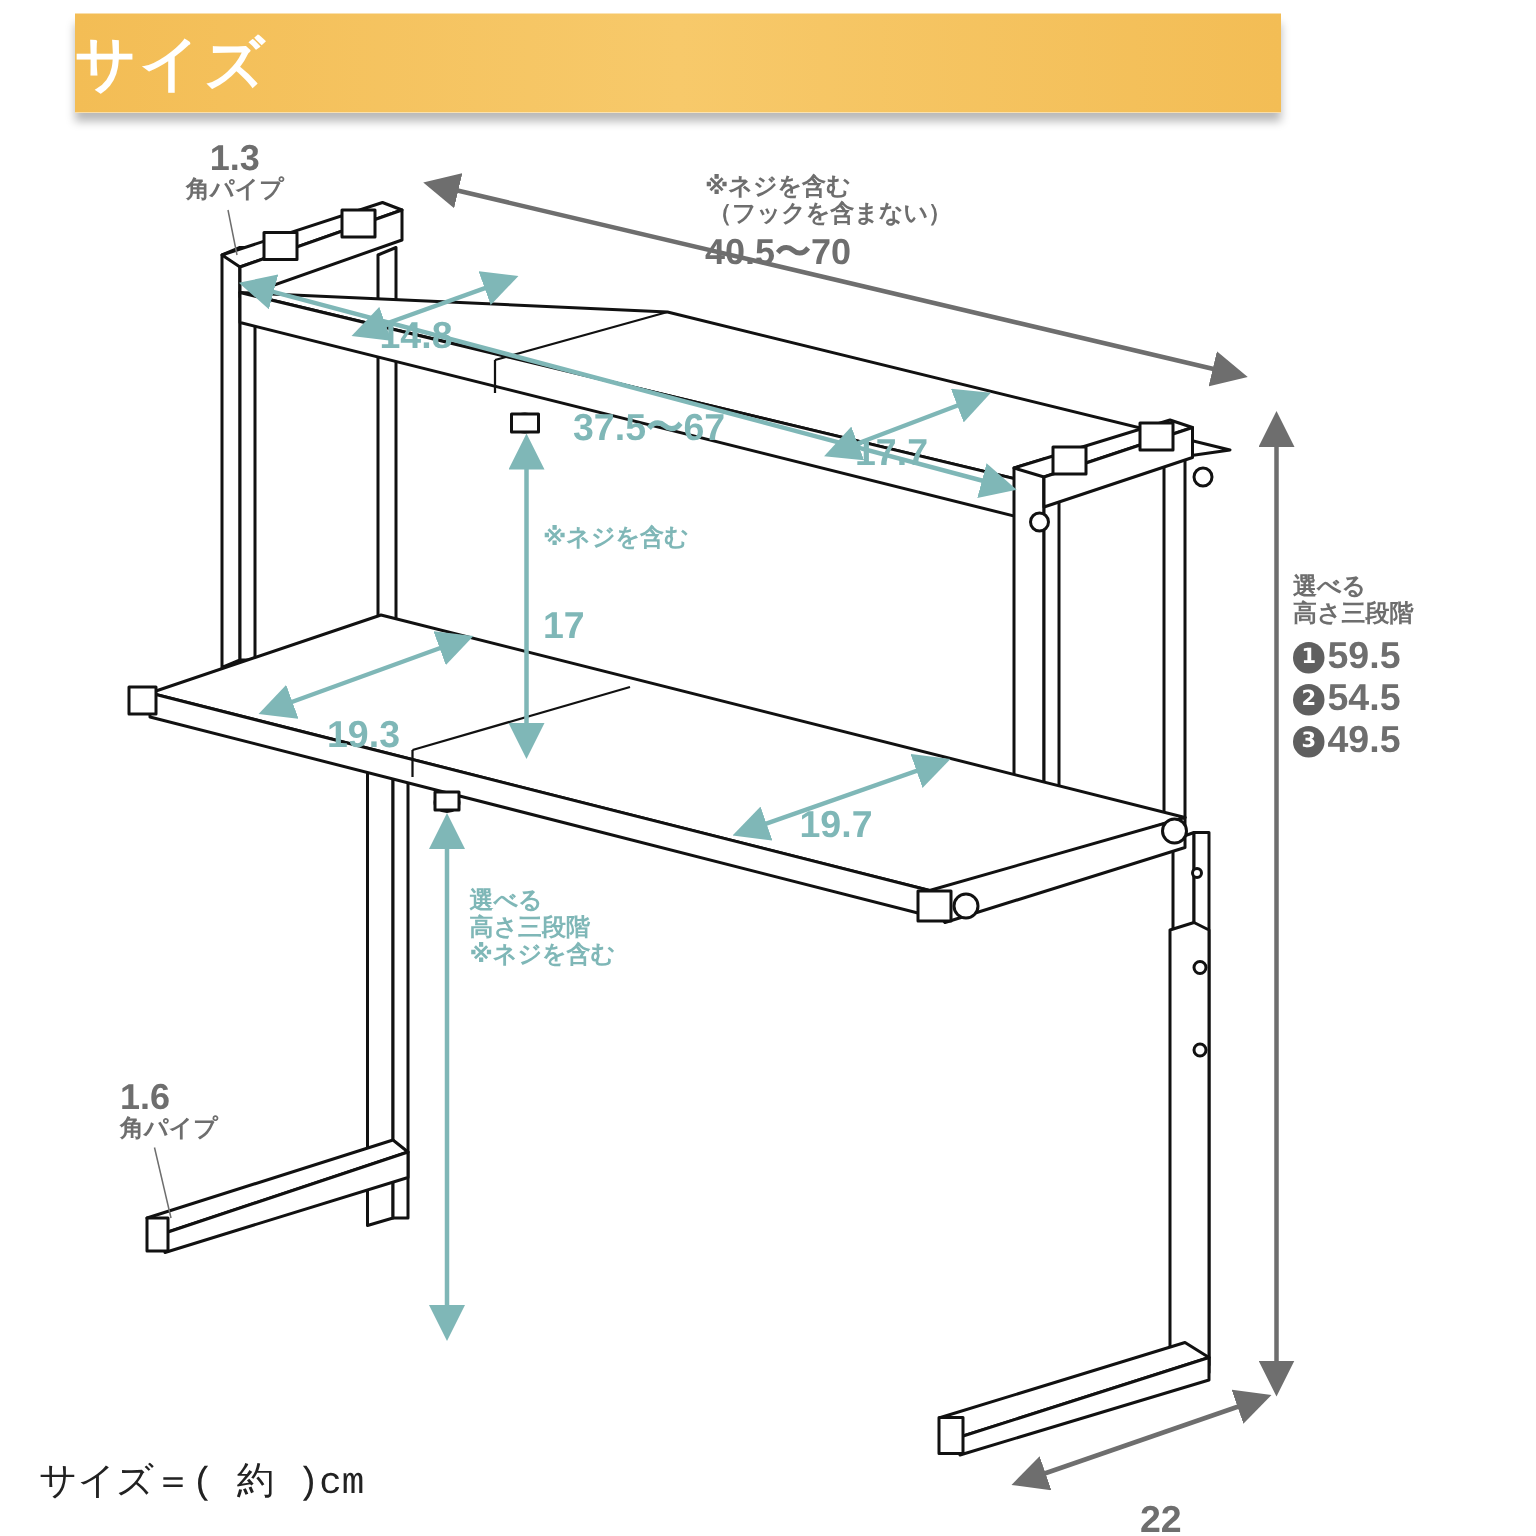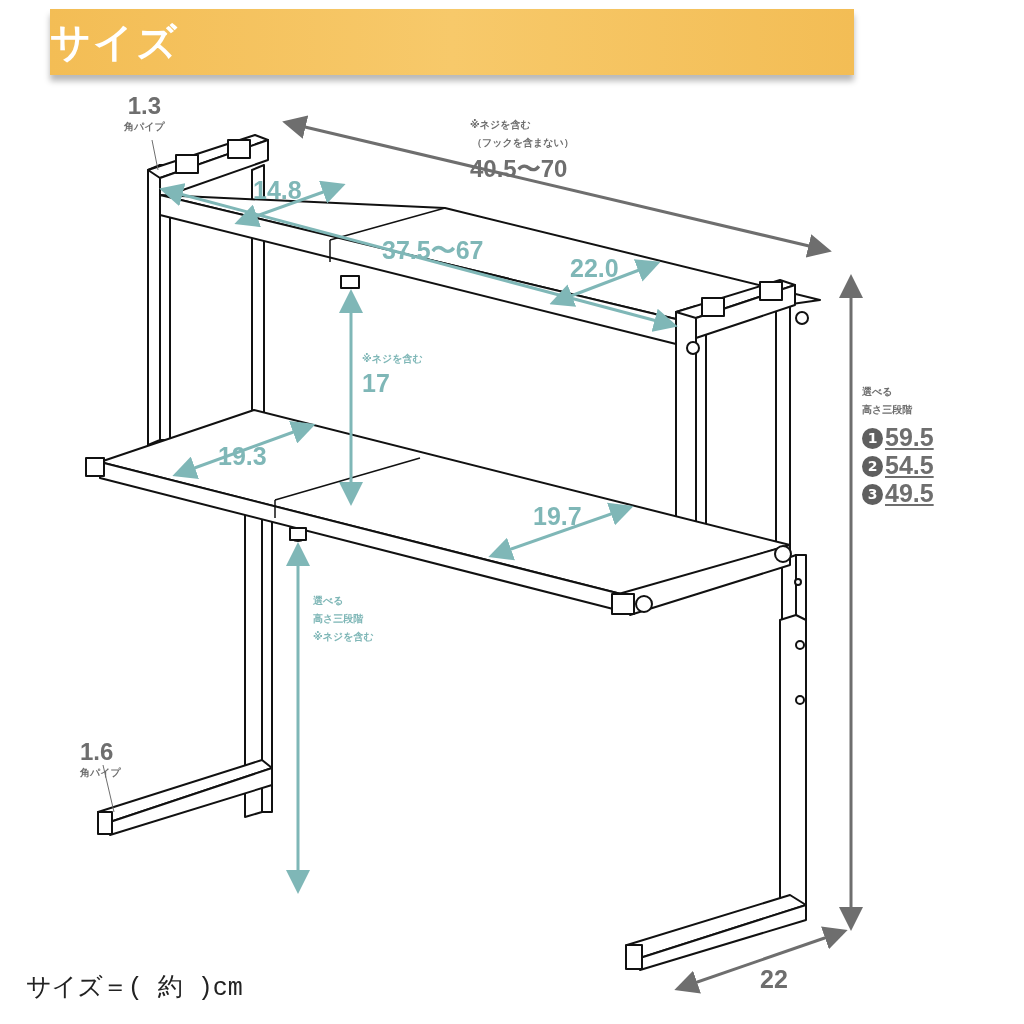--- a/index.html
+++ b/index.html
@@ -13,22 +13,22 @@
   }
   .banner-title {
     color: #ffffff; font-size: 40px; font-weight: bold; letter-spacing: 2px;
     font-family: "DejaVu Sans", sans-serif;
   }
   svg.drawing { position: absolute; left: 0; top: 0; }
   .lbl { position: absolute; white-space: nowrap; font-family: "Liberation Sans", "DejaVu Sans", sans-serif; }
   .gray { color: #6e6e6e; }
   .teal { color: #7fb7b7; }
   .big { font-size: 24px; font-weight: bold; }
-  .med { font-size: 25px; font-weight: bold; }
-  .small { font-size: 10px; font-weight: bold; line-height: 18px; }
+  .med { font-size: 25px; font-weight: bold; margin-top: 34px; }
+  .small { font-size: 16px; font-weight: bold; line-height: 18px; }
   .stack { line-height: 28px; }
   .num-circle {
     display: inline-block; width: 21px; height: 21px; border-radius: 50%;
     color: #fff; font-size: 14px; font-weight: bold; text-align: center;
     line-height: 21px; margin-right: 2px; vertical-align: 3px;
     font-family: "DejaVu Sans", sans-serif;
   }
   .circle-gray { background: #5f5f5f; }
   .circle-teal { background: #7fb7b7; }
   .footer {
@@ -140,52 +140,52 @@
 </div>
 
 <div class="lbl gray" style="left:470px; top:116px;">
   <div class="small">※ネジを含む</div>
   <div class="small" style="margin-left:2px;">（フックを含まない）</div>
   <div class="big" style="line-height:34px;">40.5〜70</div>
 </div>
 
 <div class="lbl teal med" style="left:253px; top:176px;">14.8</div>
 <div class="lbl teal med" style="left:382px; top:234px;">37.5〜67</div>
-<div class="lbl teal med" style="left:570px; top:254px;">22.0</div>
+<div class="lbl teal med" style="left:570px; top:254px;">17.7</div>
 
 <div class="lbl teal" style="left:362px; top:350px;">
   <div class="small">※ネジを含む</div>
   <div class="med" style="line-height:30px;">17</div>
 </div>
 
 <div class="lbl teal med" style="left:218px; top:442px;">19.3</div>
 <div class="lbl teal med" style="left:533px; top:502px;">19.7</div>
 
 <div class="lbl gray" style="left:862px; top:383px;">
   <div class="small">選べる</div>
   <div class="small">高さ三段階</div>
-  <div class="stack med" style="margin-top:4px;text-decoration:underline;">
+  <div class="stack med" style="margin-top:4px;">
     <div>
       <span class="num-circle circle-gray">1</span><span>59.5</span>
     </div>
     <div>
       <span class="num-circle circle-gray">2</span><span>54.5</span>
     </div>
     <div>
       <span class="num-circle circle-gray">3</span><span>49.5</span>
     </div>
   </div>
 </div>
 
 <div class="lbl teal" style="left:313px; top:592px;">
   <div class="small">選べる</div>
   <div class="small">高さ三段階</div>
   <div class="small">※ネジを含む</div>
 </div>
 
 <div class="lbl gray" style="left:80px; top:720px;">
-  <div class="big" style="font-size:24px; line-height:24px;margin-top:20px;">1.6</div>
+  <div class="big" style="font-size:24px; line-height:24px;">1.6</div>
   <div class="small">角パイプ</div>
 </div>
 
 <div class="lbl gray med" style="left:760px; top:965px;">22</div>
 
 <div class="footer">サイズ＝( 約 )cm</div>
 
 </body></html>

